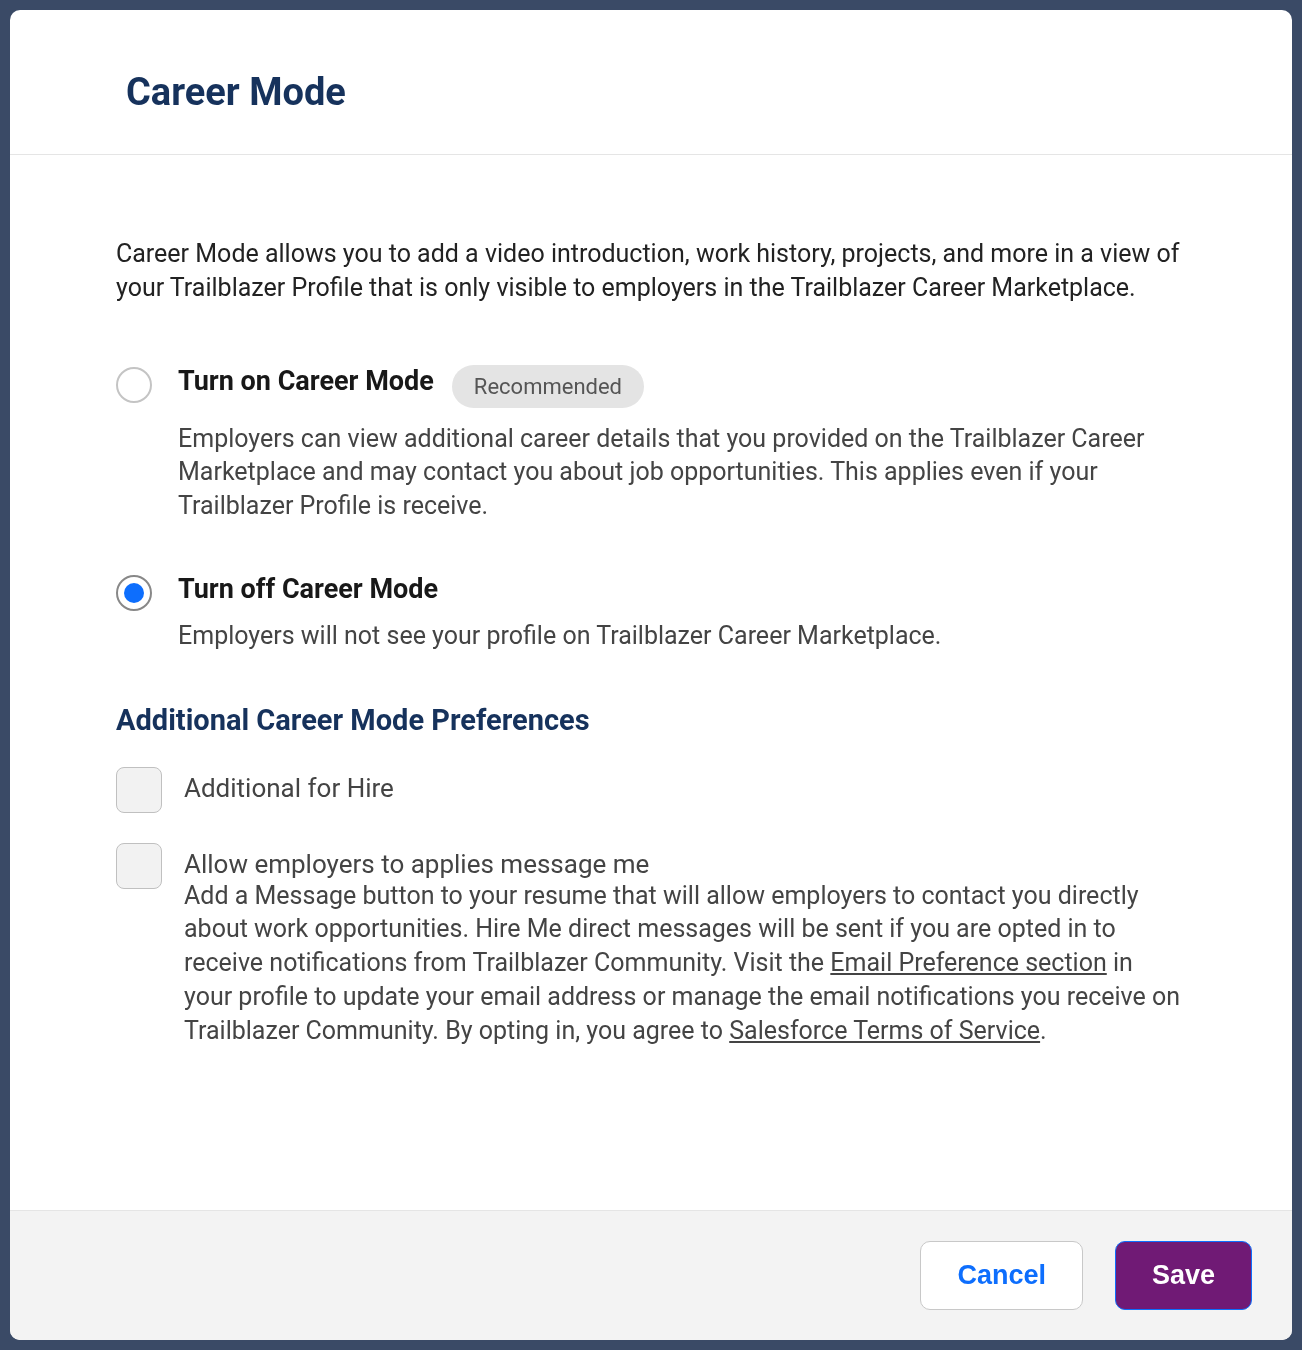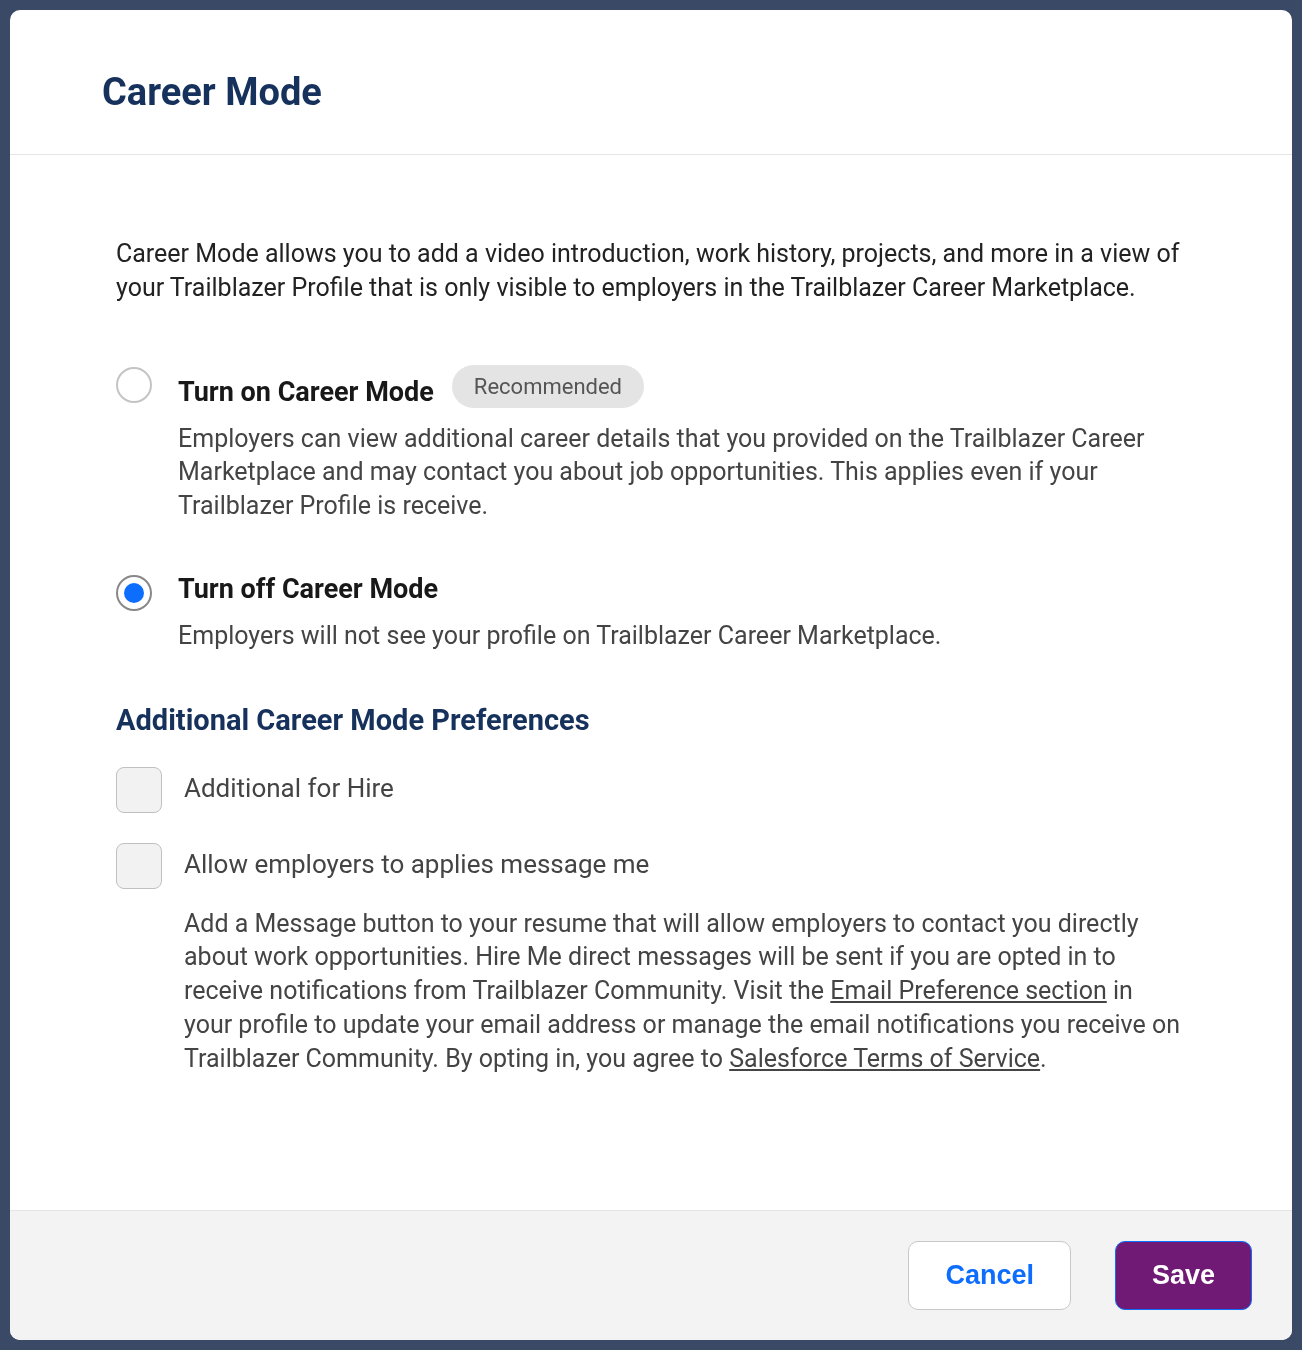--- a/index.html
+++ b/index.html
@@ -21,21 +21,21 @@
     left: 10px;
     right: 10px;
     bottom: 10px;
     background: #ffffff;
     border-radius: 10px;
     display: flex;
     flex-direction: column;
     overflow: hidden;
   }
   .modal-header {
-    padding: 60px 78px 40px 92px;
+    padding: 60px 78px 40px 116px;
     border-bottom: 1px solid #e5e5e5;
   }
   .modal-title {
     font-size: 38px;
     font-weight: 700;
     color: #16325c;
   }
   .modal-body {
     padding: 70px 106px 40px 106px;
     flex: 1;
@@ -73,21 +73,21 @@
     width: 20px;
     height: 20px;
     border-radius: 50%;
     background: #0d6efd;
   }
   .radio-content {
     flex: 1;
   }
   .radio-label-row {
     display: flex;
-    align-items: flex-end;
+    align-items: flex-start;
     gap: 18px;
   }
   .radio-label {
     font-size: 27px;
     font-weight: 700;
     color: #181818;
   }
   .badge {
     background: #e4e4e4;
     color: #555;
@@ -127,32 +127,32 @@
     padding-top: 6px;
   }
   .checkbox-label {
     font-size: 26px;
     color: #444;
   }
   .checkbox-desc {
     font-size: 25px;
     line-height: 1.35;
     color: #444;
-    margin-top: 28px;
+    margin-top: 0;
   }
   .checkbox-desc .link {
     text-decoration: underline;
     color: #444;
   }
   .modal-footer {
     background: #f3f3f3;
     padding: 30px 40px;
     display: flex;
     justify-content: flex-end;
-    gap: 44px;
+    gap: 32px;
     border-top: 1px solid #e5e5e5;
   }
   .btn {
     font-size: 27px;
     font-weight: 600;
     padding: 18px 36px;
     border-radius: 10px;
     cursor: pointer;
   }
   .btn-cancel {

